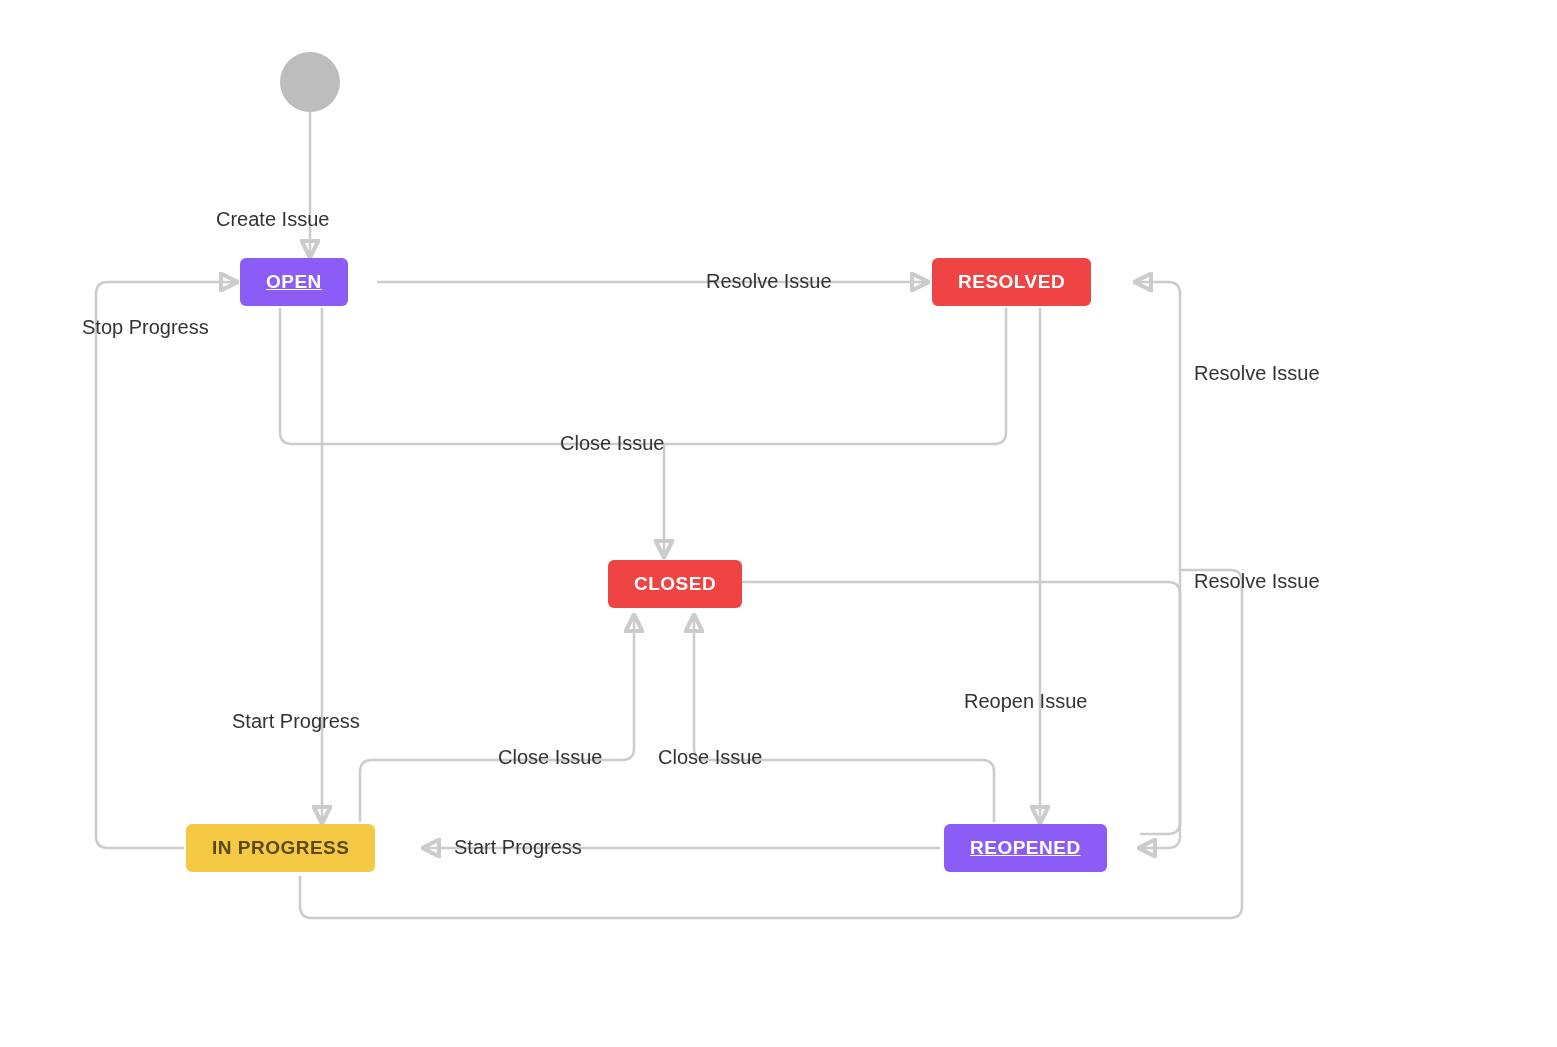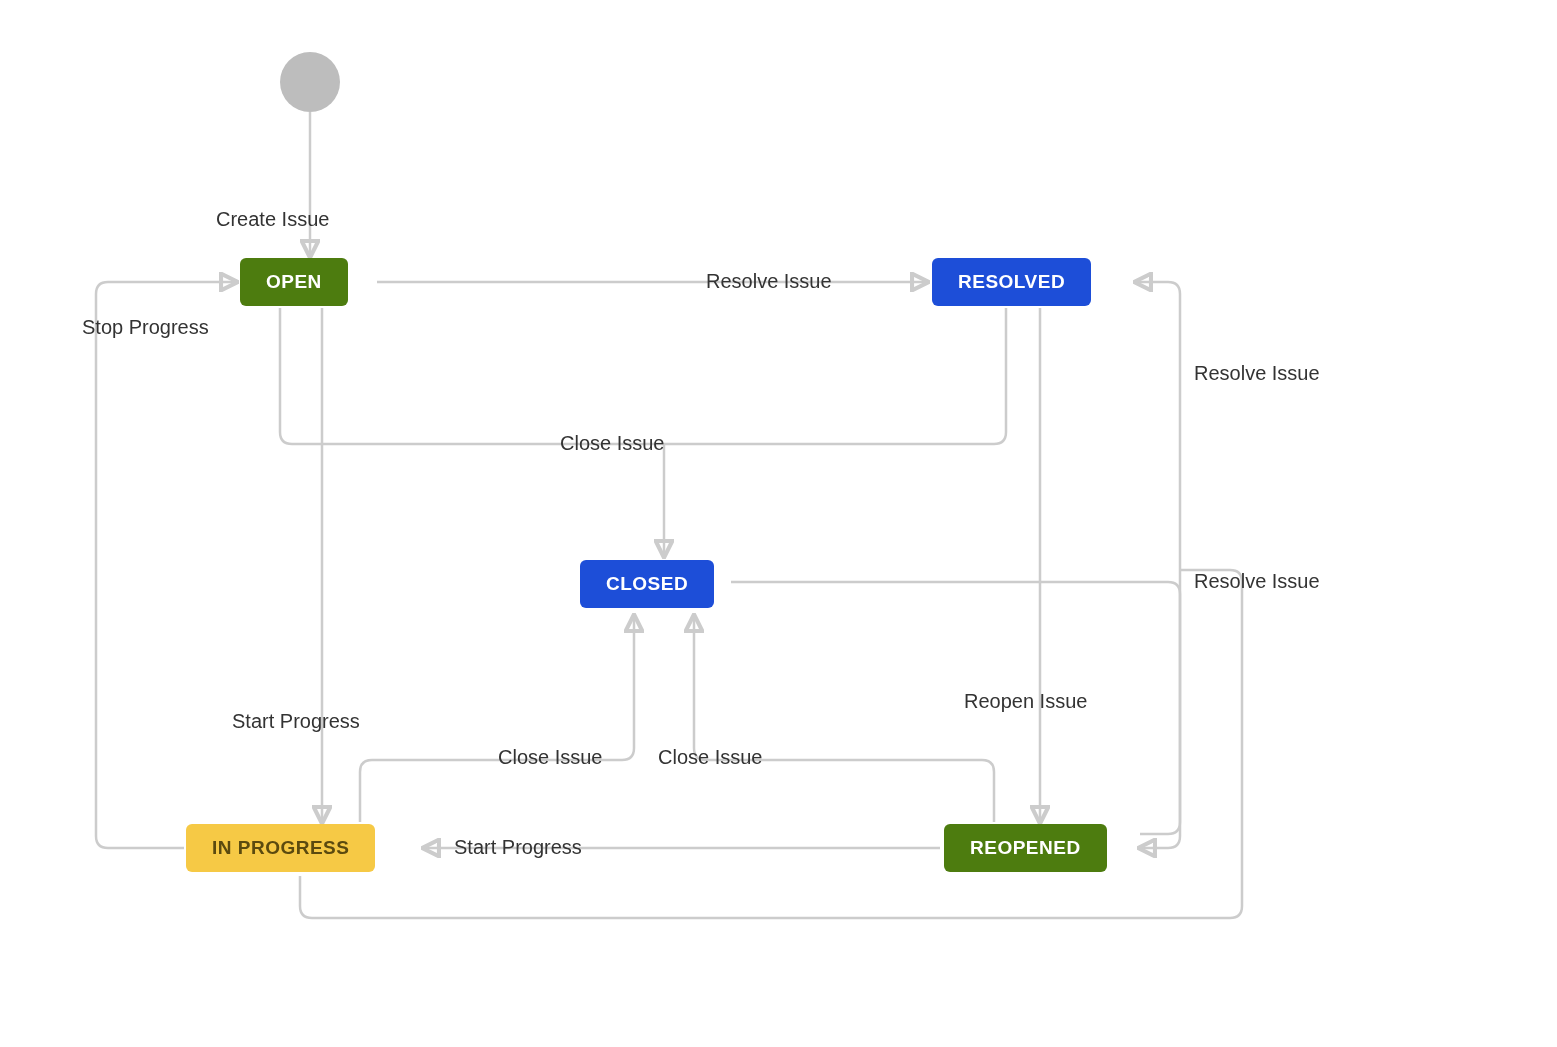--- a/index.html
+++ b/index.html
@@ -19,25 +19,26 @@
       position: absolute;
       border-radius: 6px;
       padding: 13px 26px;
       font-weight: 700;
       font-size: 19px;
       letter-spacing: 0.5px;
       text-align: center;
       white-space: nowrap;
     }
     .node-blue {
-      background: #4d7c0f;
+      background: #8b5cf6;
       color: #ffffff;
+      text-decoration: underline;
     }
     .node-green {
-      background: #1d4ed8;
+      background: #ef4444;
       color: #ffffff;
     }
     .node-yellow {
       background: #f6c945;
       color: #5b4a0f;
     }
     .start-circle {
       position: absolute;
       width: 60px;
       height: 60px;
@@ -107,21 +108,21 @@
   <div class="start-circle" style="left:280px; top:52px;"></div>
 
   <div class="node node-blue" style="left:240px; top:258px;">
     <span>OPEN</span>
   </div>
 
   <div class="node node-green" style="left:932px; top:258px;">
     <span>RESOLVED</span>
   </div>
 
-  <div class="node node-green" style="left:580px; top:560px;">
+  <div class="node node-green" style="left:608px; top:560px;">
     <span>CLOSED</span>
   </div>
 
   <div class="node node-blue" style="left:944px; top:824px;">
     <span>REOPENED</span>
   </div>
 
   <div class="node node-yellow" style="left:186px; top:824px;">
     <span>IN PROGRESS</span>
   </div>

